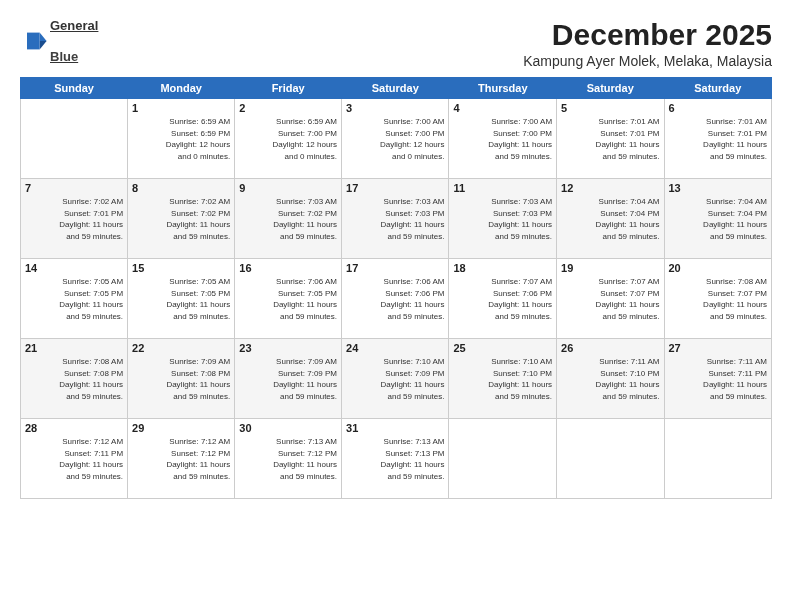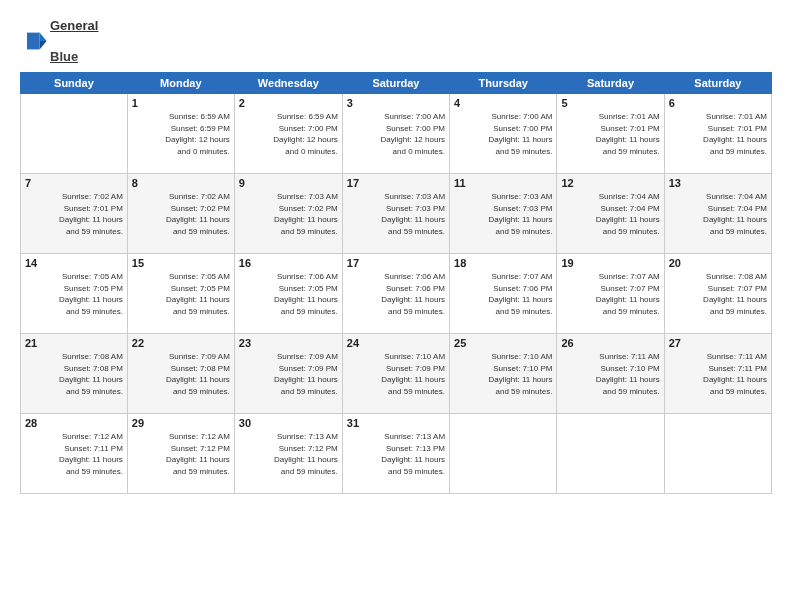--- a/index.html
+++ b/index.html
@@ -108,28 +108,32 @@
       <svg class="logo-icon" viewBox="0 0 40 40">
         <polygon points="28,8 38,20 28,20" fill="#2a6dbd"></polygon>
         <polygon points="28,20 38,20 28,32" fill="#1a4d8f"></polygon>
         <rect x="10" y="8" width="18" height="24" fill="#2a6dbd"></rect>
       </svg>
       <div class="logo-text">
         <div>General</div>
         <div class="blue">Blue</div>
       </div>
     </div>
+    <div class="title-block">
+      <div class="month-title">December 2025</div>
+      <div class="location">Kampung Ayer Molek, Melaka, Malaysia</div>
+    </div>
   </div>
 
   <table class="calendar">
     <thead>
       <tr>
         <th>Sunday</th>
         <th>Monday</th>
-        <th>Wednesday</th>
+        <th>Friday</th>
         <th>Saturday</th>
         <th>Thursday</th>
         <th>Saturday</th>
         <th>Saturday</th>
       </tr>
     </thead>
     <tbody id="calendar-body">
     <tr class="week-row">
           <td class="empty-cell"></td>
           <td>

